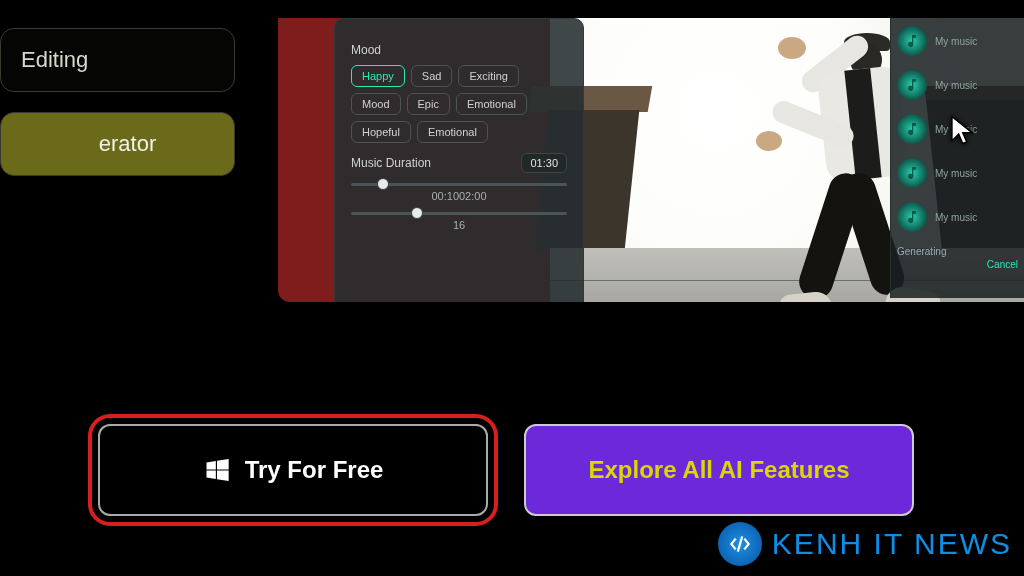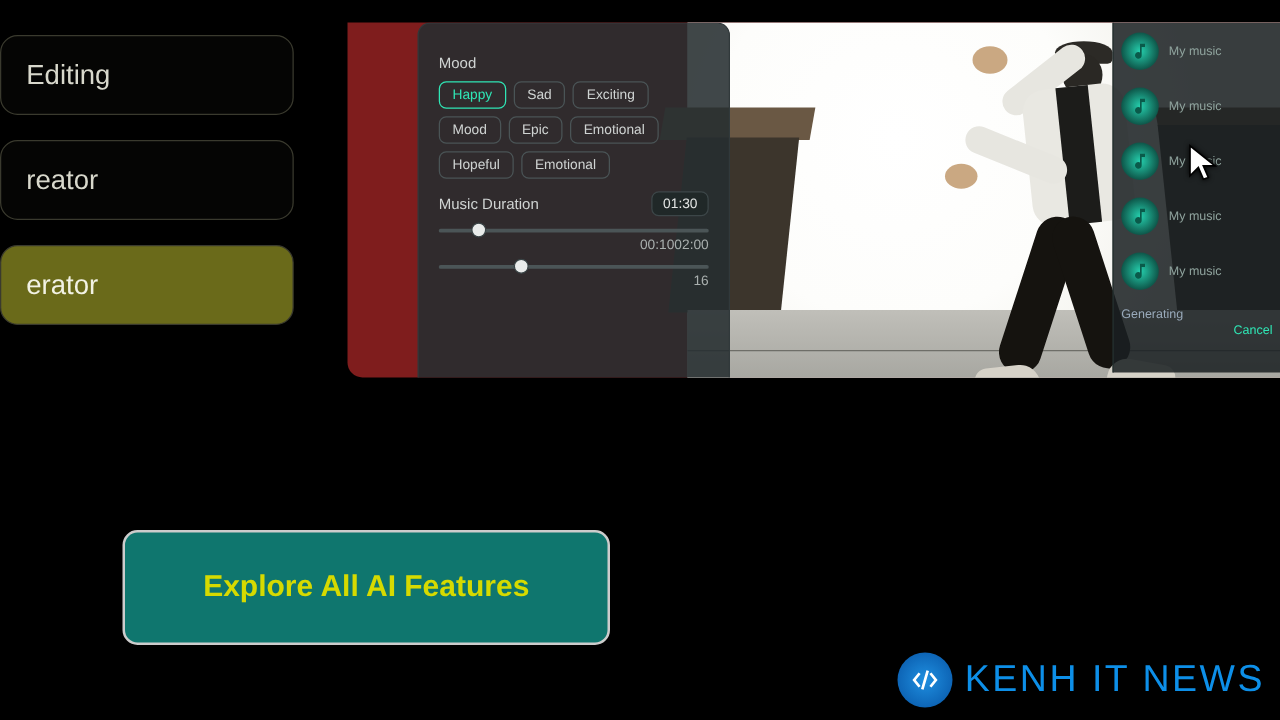--- a/index.html
+++ b/index.html
@@ -22,20 +22,21 @@
   margin-bottom: 20px;
   padding-left: 20px;
   color: #d8d8cc;
   font-size: 22px;
   background: #050504;
   cursor: pointer;
 }
 .side-pill.active {
   background: #6a6a1a;
   color: #f2f2e4;
+  justify-content: center;
 }
 
 
 .preview-area {
   position: absolute;
   left: 278px; top: 0;
   width: 746px; height: 284px;
   background: #7f1d1d;
   border-radius: 0 0 0 12px;
   overflow: hidden;
@@ -93,21 +94,21 @@
 .chip {
   padding: 4px 10px; border-radius: 6px;
   border: 1px solid #4a5456; font-size: 11px; color:#cfd3d2;
   cursor:pointer; background: transparent;
 }
 .chip.sel { border-color:#2fe6b5; color:#2fe6b5; }
 .slider-row { position:relative; margin: 10px 0 4px; }
 .track { height:3px; background:#4b5557; border-radius:2px; position:relative; }
 .thumb { position:absolute; top:-5px; width:12px; height:12px; border-radius:50%; background:#e9ebea; border:1px solid #3a4446; }
 .val-pill { float:right; background:#202828; border-radius:6px; padding:3px 8px; font-size:11px; color:#e3e5e4; border:1px solid #3c4648; }
-.range-ends { display:flex; justify-content:flex-end; font-size:11px; color:#a9afae; margin-top:4px; }
+.range-ends { display:flex; justify-content:center; font-size:11px; color:#a9afae; margin-top:4px; }
 .start-btn {
   position:absolute; right:16px; bottom:14px;
   background:#2fe6b5; color:#072420; border:none;
   padding:6px 18px; border-radius:6px; font-size:12px; cursor:pointer;
 }
 
 
 .music-list { position:absolute; right:0; top:0; width:134px; height:280px;
   background: rgba(26,32,34,0.86); border-left:1px solid #25302f; padding:8px 6px; color:#8fa39d; font-size:10px;
 }
@@ -132,42 +133,39 @@
   border-radius:12px; font-size:24px; font-weight:600; cursor:pointer; gap:14px;
 }
 .cta.primary {
   background:#000; color:#fff;
   border:2px solid #aaa;
   box-shadow: 0 0 0 6px #000, 0 0 0 10px #d81f1f;
   position:relative;
 }
 .cta.primary .winicon { width:28px; height:28px; display:inline-block; }
 .cta.secondary {
-  background:#0f766e; border:2px solid #ccc; color:#d6da00;
+  background:#6d28d9; border:2px solid #ccc; color:#d6da00;
 }
 
 
 .watermark { position:absolute; right:12px; bottom:10px; display:flex; align-items:center; gap:10px; }
 .wm-badge {
   width:44px; height:44px; border-radius:50%;
   background: radial-gradient(circle at 50% 50%, #1f8fe0 0%, #0b5fb0 80%);
   display:flex; align-items:center; justify-content:center;
 }
 .wm-badge svg { width:26px; height:26px; }
 .wm-text { color:#0d8fe8; font-size:30px; font-weight:400; letter-spacing:2px; font-family: "Arial Black", Arial, sans-serif; }
 </style>
 </head>
 <body>
 
 <div class="side-nav">
   <div class="side-pill">
     <span>Editing</span>
-  </div>
-  <div class="side-pill">
-    <span>reator</span>
   </div>
   <div class="side-pill active">
     <span>erator</span>
   </div>
 </div>
 
 <div class="preview-area">
   <div class="photo">
     <div class="sky"></div>
     <div class="roof l"></div>
@@ -276,20 +274,28 @@
   </div>
 
   <div class="cursor-arrow">
     <svg viewBox="0 0 24 24">
         <path fill="#fff" stroke="#000" stroke-width="1" d="M3 2l0 18 5-5 3 7 3-1-3-7 7 0z"></path>
       </svg>
   </div>
 </div>
 
 <div class="cta-row">
+  <div class="cta primary">
+    <span class="winicon">
+      <svg viewBox="0 0 24 24" fill="#fff">
+          <path d="M3 5.5L11 4.3v7.2H3V5.5zM12 4.1L22 2.6v9H12V4.1zM3 12.5h8v7.2L3 18.5v-6zM12 12.5h10v9L12 20v-7.5z"></path>
+        </svg>
+    </span>
+    <span>Try For Free</span>
+  </div>
   <div class="cta secondary">
     <span>Explore All AI Features</span>
   </div>
 </div>
 
 <div class="watermark">
   <div class="wm-badge">
     <svg viewBox="0 0 24 24" fill="none" stroke="#fff" stroke-width="2">
         <path d="M8 7l-4 5 4 5M16 7l4 5-4 5M14 5l-4 14"></path>
       </svg>

